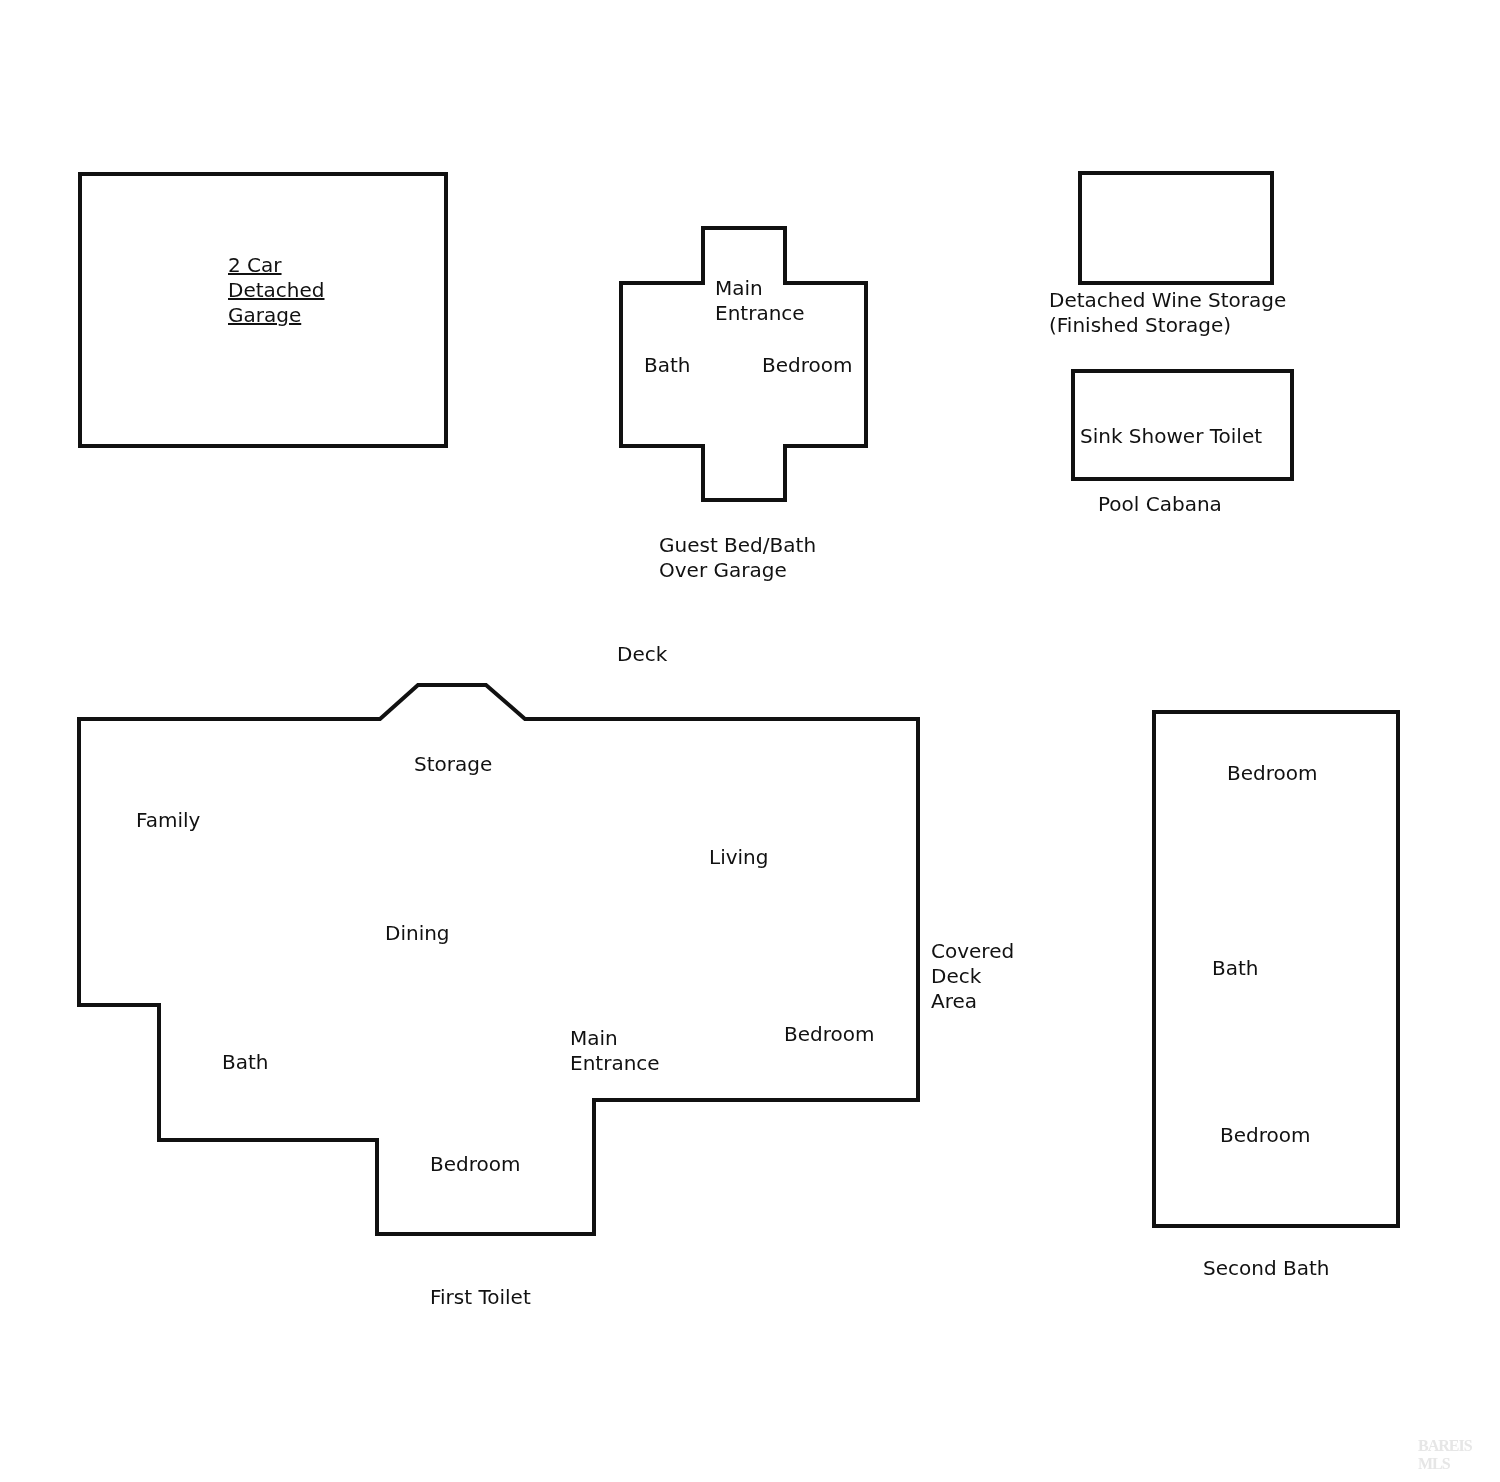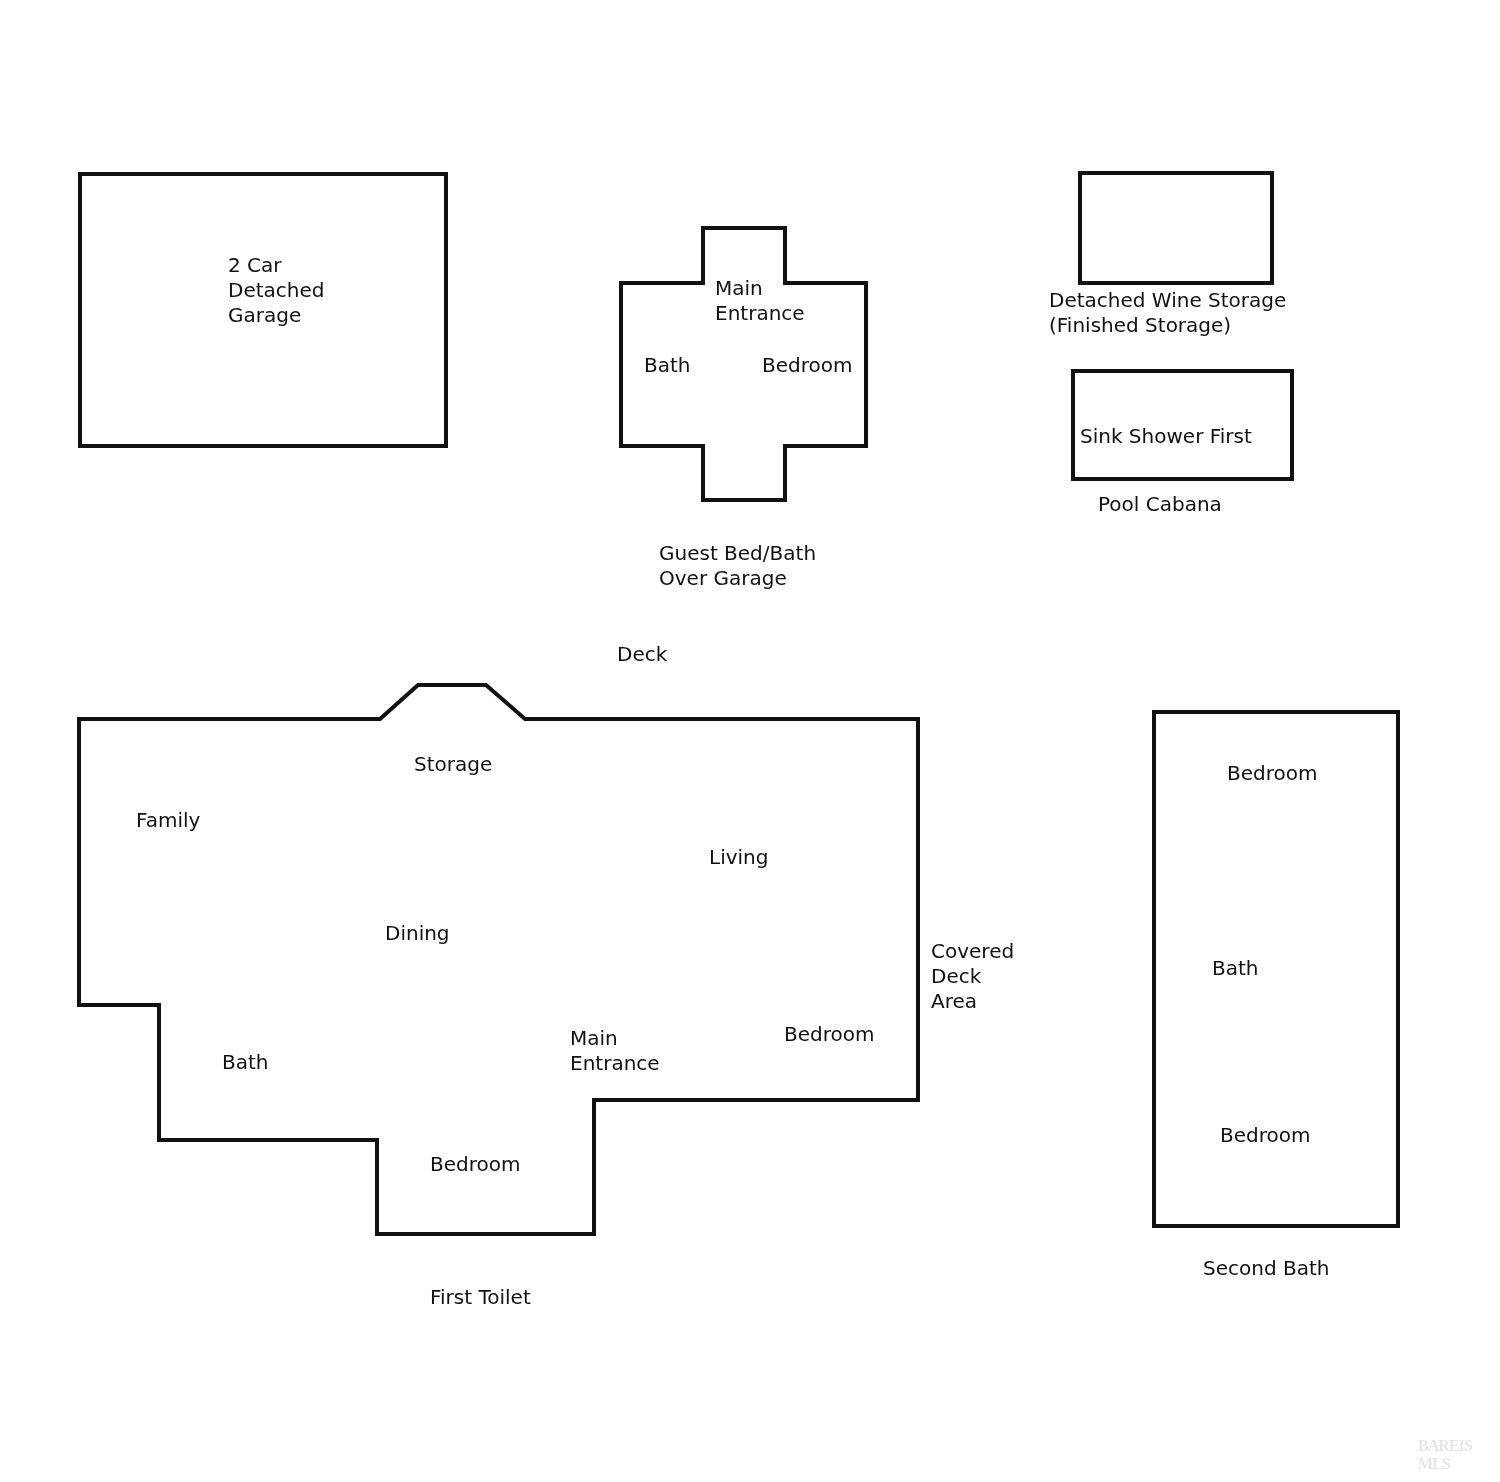--- a/index.html
+++ b/index.html
@@ -17,35 +17,35 @@
   <g fill="none" stroke="#111" stroke-width="4" stroke-linejoin="miter">
     <rect x="80" y="174" width="366" height="272"></rect>
     <polygon points="703,228 785,228 785,283 866,283 866,446 785,446 785,500 703,500 703,446 621,446 621,283 703,283"></polygon>
     <rect x="1080" y="173" width="192" height="110"></rect>
     <rect x="1073" y="371" width="219" height="108"></rect>
     <polygon points="79,719 380,719 418,685 486,685 525,719 918,719 918,1100 594,1100 594,1234 377,1234 377,1140 159,1140 159,1005 79,1005"></polygon>
     <rect x="1154" y="712" width="244" height="514"></rect>
   </g>
 </svg>
 
-<div class="lbl" style="left:228px;top:253px;">2 Car
+<div class="lbl" style="left:228px;top:253px;text-decoration:underline;">2 Car
 Detached
 Garage</div>
 
 <div class="lbl" style="left:715px;top:276px;">Main
 Entrance</div>
 <div class="lbl" style="left:644px;top:353px;">Bath</div>
 <div class="lbl" style="left:762px;top:353px;">Bedroom</div>
-<div class="lbl" style="left:659px;top:533px;margin-top:8px;">Guest Bed/Bath
+<div class="lbl" style="left:659px;top:533px;">Guest Bed/Bath
 Over Garage</div>
 
 <div class="lbl" style="left:1049px;top:288px;">Detached Wine Storage
 (Finished Storage)</div>
 
-<div class="lbl" style="left:1080px;top:424px;">Sink Shower First</div>
+<div class="lbl" style="left:1080px;top:424px;">Sink Shower Toilet</div>
 <div class="lbl" style="left:1098px;top:492px;">Pool Cabana</div>
 
 <div class="lbl" style="left:617px;top:642px;">Deck</div>
 <div class="lbl" style="left:414px;top:752px;">Storage</div>
 <div class="lbl" style="left:136px;top:808px;">Family</div>
 <div class="lbl" style="left:701px;top:845px;margin-left:8px;">Living</div>
 <div class="lbl" style="left:385px;top:921px;">Dining</div>
 <div class="lbl" style="left:222px;top:1050px;">Bath</div>
 <div class="lbl" style="left:570px;top:1026px;">Main
 Entrance</div>

